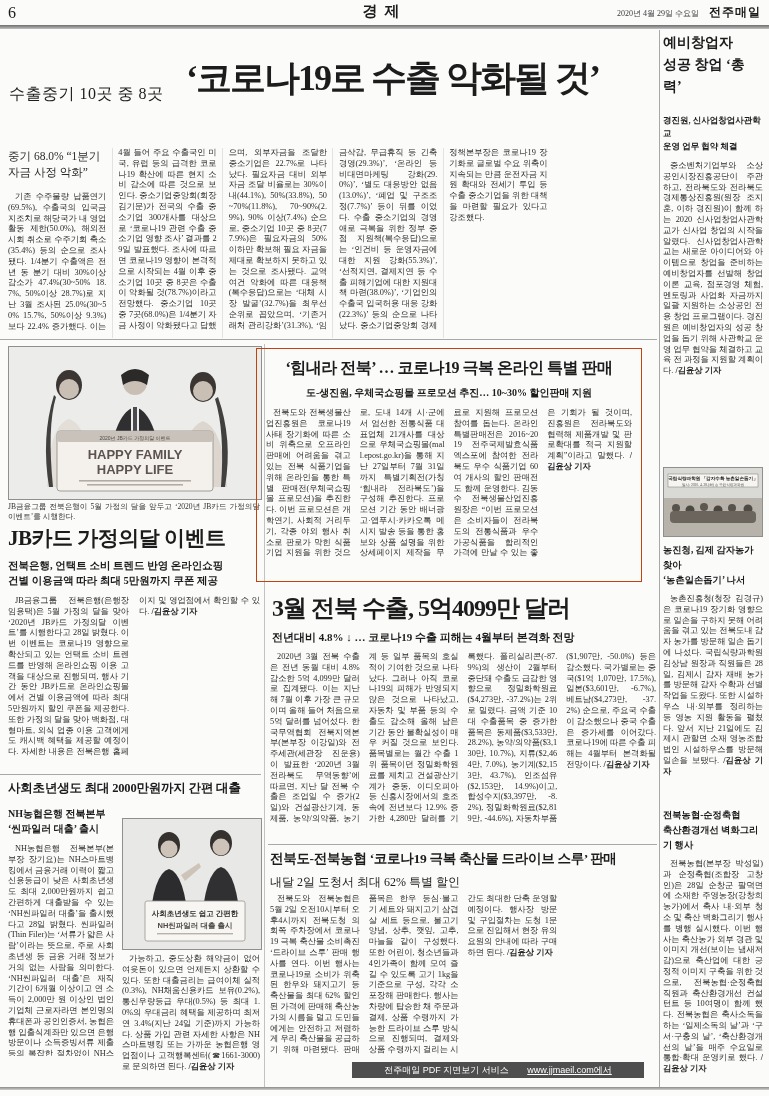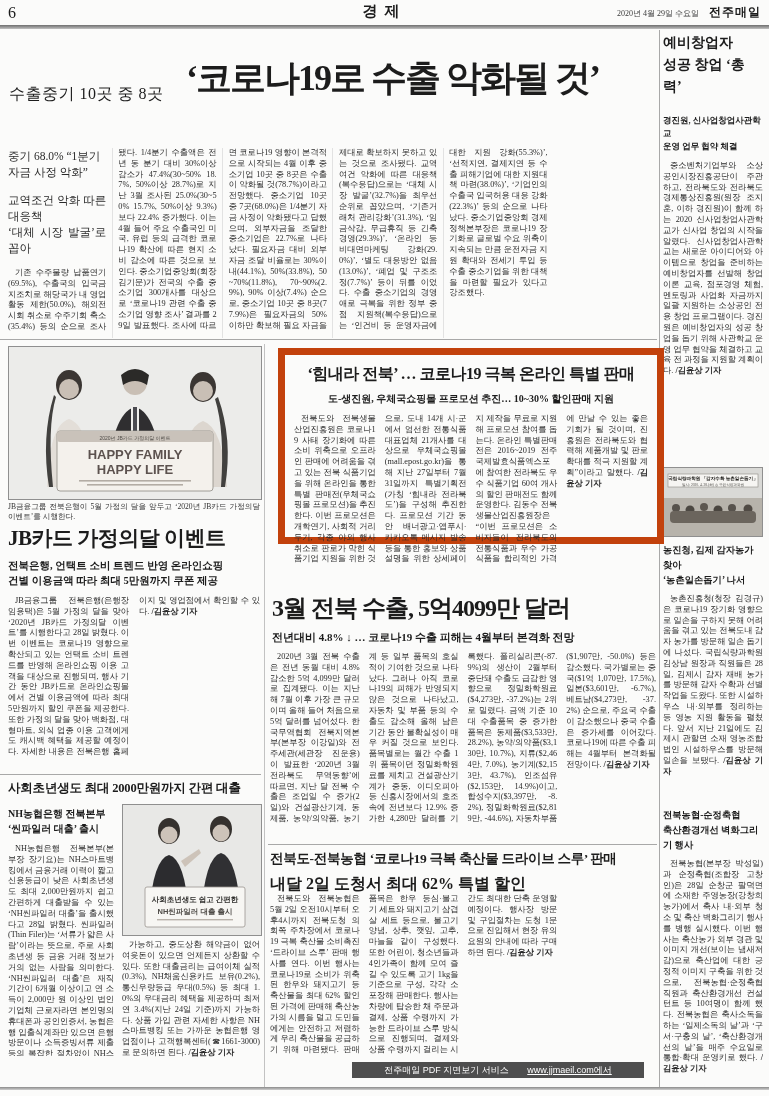--- a/index.html
+++ b/index.html
@@ -49,45 +49,45 @@
   
   .jb-photo { position:absolute; left:8px; top:346px; }
   .jb-caption { position:absolute; left:8px; top:502px; width:252px; font-size:7.6px;
     line-height:9.6px; color:#333; text-align:justify; }
   .jb-hl { position:absolute; left:8px; top:524px; margin:0; font-size:21px; font-weight:bold; letter-spacing:-0.5px; }
   .jb-sub { position:absolute; left:8px; top:558px; width:252px; font-size:10.5px;
     font-weight:bold; line-height:15px; }
   .jb-body { position:absolute; left:8px; top:596px; width:252px; height:172px;
     column-count:2; column-gap:10px; column-fill:auto; }
   
-  .box { position:absolute; left:278px; top:348px; width:386px; height:196px;
-    border:7px solid #c2410c; box-sizing:border-box; padding:7px 9px 6px; }
+  .box { position:absolute; left:256px; top:348px; width:386px; height:234px;
+    border:1px solid #c2410c; box-sizing:border-box; padding:7px 9px 6px; }
   .box-hl { margin:2px 0 7px; text-align:center; font-size:16px; font-weight:bold; letter-spacing:-0.5px; }
   .box-sub { text-align:center; font-size:10px; font-weight:bold; margin:0 0 8px; }
   .box-body { height:158px; column-count:4; column-gap:9px; column-fill:auto; }
   
   .exp-hl { position:absolute; left:272px; top:592px; margin:0; font-size:24px;
     font-weight:bold; letter-spacing:-1px; white-space:nowrap; }
   .exp-sub { position:absolute; left:272px; top:630px; width:384px; font-size:11px; font-weight:bold; }
   .exp-body { position:absolute; left:270px; top:652px; width:386px; height:182px;
     column-count:4; column-gap:9px; column-fill:auto; }
   
   .nh-hl { position:absolute; left:8px; top:780px; margin:0; font-size:12.5px;
     font-weight:bold; letter-spacing:-0.2px; white-space:nowrap; }
   .nh-wrap { position:absolute; left:8px; top:804px; width:252px; height:282px;
     display:flex; gap:8px;justify-content:flex-end; }
   .nh-left { width:106px; }
   .nh-sub { font-size:10px; font-weight:bold; line-height:15px; margin:2px 0 8px; }
   .nh-left .bodytext { height:212px; }
-  .nh-right { width:138px; }
+  .nh-right { width:138px;margin-top:14px; }
   .nh-right .bodytext { height:140px; margin-top:4px; }
   
   .drv-hl { position:absolute; left:270px; top:850px; margin:0; font-size:13.5px;
     font-weight:bold; letter-spacing:-0.3px; white-space:nowrap; }
-  .drv-sub { position:absolute; left:270px; top:874px; width:386px; font-size:16px; font-weight:bold; }
+  .drv-sub { position:absolute; left:270px; top:874px; width:386px; font-size:12px; font-weight:normal; }
   .drv-body { position:absolute; left:270px; top:894px; width:386px; height:164px;
     column-count:4; column-gap:9px; column-fill:auto; }
   
   .pdf-banner { position:absolute; left:352px; top:1062px; width:292px; height:16px;
     background:#4e4e4e; color:#fff; font-size:9px; line-height:16px; text-align:center;
     font-family:"Liberation Sans","DejaVu Sans",sans-serif; }
   .pdf-banner .url { text-decoration:underline; margin-left:16px; cursor:pointer; }
   svg text { font-family:"Liberation Serif","DejaVu Serif",serif; }
   svg .sans { font-family:"Liberation Sans","DejaVu Sans",sans-serif; }
 </style>
@@ -111,22 +111,20 @@
   <div class="hline" style="top:844px;left:268px;width:389px;height:1px;"></div>
   <div class="vline" style="left:659px;top:30px;width:1px;height:1057px;"></div>
   <div class="vline" style="left:264px;top:344px;width:1px;height:743px;background:#c2c2c2;"></div>
 
   <section>
     <div class="kicker">수출중기 10곳 중 8곳</div>
     <h1 class="main-hl">‘코로나19로 수출 악화될 것’</h1>
     <div class="top-body bodytext">
       <h3 class="top-sub2 pre">중기 68.0% “1분기
 자금 사정 악화”</h3>
-      <h3 class="top-sub2 pre">교역조건 악화 따른 대응책
-‘대체 시장 발굴’로 꼽아</h3>
       <p><span>기존 수주물량 납품연기(69.5%), 수출국의 입국금지조치로 해당국가 내 영업활동 제한(50.0%), 해외전시회 취소로 수주기회 축소(35.4%) 등의 순으로 조사됐다. 1/4분기 수출액은 전년 동 분기 대비 30%이상 감소가 47.4%(30~50% 18.7%, 50%이상 28.7%)로 지난 3월 조사된 25.0%(30~50% 15.7%, 50%이상 9.3%)보다 22.4% 증가했다. 이는 4월 들어 주요 수출국인 미국, 유럽 등의 급격한 코로나19 확산에 따른 현지 소비 감소에 따른 것으로 보인다. 중소기업중앙회(회장 김기문)가 전국의 수출 중소기업 300개사를 대상으로 ‘코로나19 관련 수출 중소기업 영향 조사’ 결과를 29일 발표했다. 조사에 따르면 코로나19 영향이 본격적으로 시작되는 4월 이후 중소기업 10곳 중 8곳은 수출이 악화될 것(78.7%)이라고 전망했다. 중소기업 10곳 중 7곳(68.0%)은 1/4분기 자금 사정이 악화됐다고 답했으며, 외부자금을 조달한 중소기업은 22.7%로 나타났다. 필요자금 대비 외부자금 조달 비율로는 30%이내(44.1%), 50%(33.8%), 50~70%(11.8%), 70~90%(2.9%), 90% 이상(7.4%) 순으로, 중소기업 10곳 중 8곳(77.9%)은 필요자금의 50% 이하만 확보해 필요 자금을 제대로 확보하지 못하고 있는 것으로 조사됐다. 교역 여건 악화에 따른 대응책(복수응답)으로는 ‘대체 시장 발굴’(32.7%)을 최우선 순위로 꼽았으며, ‘기존거래처 관리강화’(31.3%), ‘임금삭감, 무급휴직 등 긴축 경영(29.3%)’, ‘온라인 등 비대면마케팅 강화(29.0%)’, ‘별도 대응방안 없음(13.0%)’, ‘폐업 및 구조조정(7.7%)’ 등이 뒤를 이었다. 수출 중소기업의 경영애로 극복을 위한 정부 중점 지원책(복수응답)으로는 ‘인건비 등 운영자금에 대한 지원 강화(55.3%)’, ‘선적지연, 결제지연 등 수출 피해기업에 대한 지원대책 마련(38.0%)’, ‘기업인의 수출국 입국허용 대응 강화(22.3%)’ 등의 순으로 나타났다. 중소기업중앙회 경제정책본부장은 코로나19 장기화로 글로벌 수요 위축이 지속되는 만큼 운전자금 지원 확대와 전세기 투입 등 수출 중소기업을 위한 대책을 마련할 필요가 있다고 강조했다.</span>
         </p>
     </div>
   </section>
 
   <aside class="rail">
     <section>
       <h2 class="rail-hl pre">예비창업자
 성공 창업 ‘총력’</h2>
       <div class="rail-sub pre">경진원, 신사업창업사관학교

